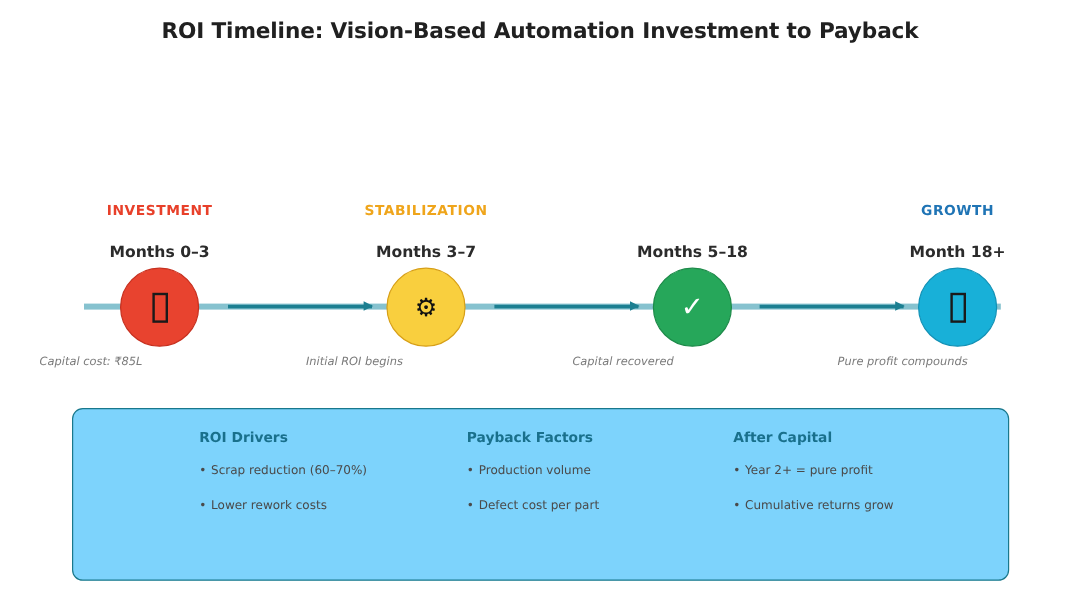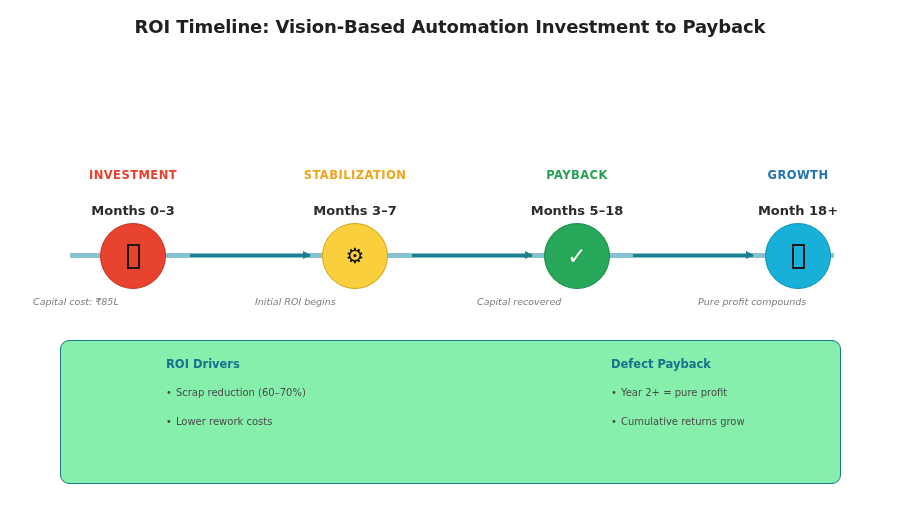--- a/index.html
+++ b/index.html
@@ -130,21 +130,21 @@
   }
 
   
   .panel {
     position: absolute;
     left: 60px;
     top: 340px;
     width: 781px;
     height: 144px;
     box-sizing: border-box;
-    background: #86efac;
+    background: #7dd3fc;
     border: 1.8px solid #19788c;
     border-radius: 9px;
   }
   .panel-cols {
     position: absolute;
     left: 0;
     top: 0;
     width: 781px;
     height: 144px;
   }
@@ -204,21 +204,20 @@
   <div class="stage" style="left:255px;">
     <div class="stage-label" style="color:#efa51b;">STABILIZATION</div>
     <div class="stage-period">Months 3–7</div>
     <div class="stage-circle" style="background:#f9cf3e; border:1.5px solid #d79f16;">
       <span class="stage-icon">⚙</span>
     </div>
     <div class="stage-caption">Initial ROI begins</div>
   </div>
 
   <div class="stage" style="left:477px;">
-    <div class="stage-label" style="color:#27a155;">PAYBACK</div>
     <div class="stage-period">Months 5–18</div>
     <div class="stage-circle" style="background:#26a75a; border:1.5px solid #1d8a49;">
       <span class="stage-icon check">✓</span>
     </div>
     <div class="stage-caption">Capital recovered</div>
   </div>
 
   <div class="stage" style="left:698px;">
     <div class="stage-label" style="color:#1f74b5;">GROWTH</div>
     <div class="stage-period">Month 18+</div>
@@ -236,23 +235,32 @@
     <div class="panel-col col-1">
       <div class="col-title">ROI Drivers</div>
       <div class="col-item">
         <span class="dot">•</span><span>Scrap reduction (60–70%)</span>
       </div>
       <div class="col-item">
         <span class="dot">•</span><span>Lower rework costs</span>
       </div>
     </div>
 
+    <div class="panel-col col-2">
+      <div class="col-title">Payback Factors</div>
+      <div class="col-item">
+        <span class="dot">•</span><span>Production volume</span>
+      </div>
+      <div class="col-item">
+        <span class="dot">•</span><span>Defect cost per part</span>
+      </div>
+    </div>
 
     <div class="panel-col col-3">
-      <div class="col-title">Defect Payback</div>
+      <div class="col-title">After Capital</div>
       <div class="col-item">
         <span class="dot">•</span><span>Year 2+ = pure profit</span>
       </div>
       <div class="col-item">
         <span class="dot">•</span><span>Cumulative returns grow</span>
       </div>
     </div>
 
   </div>
 </div>

